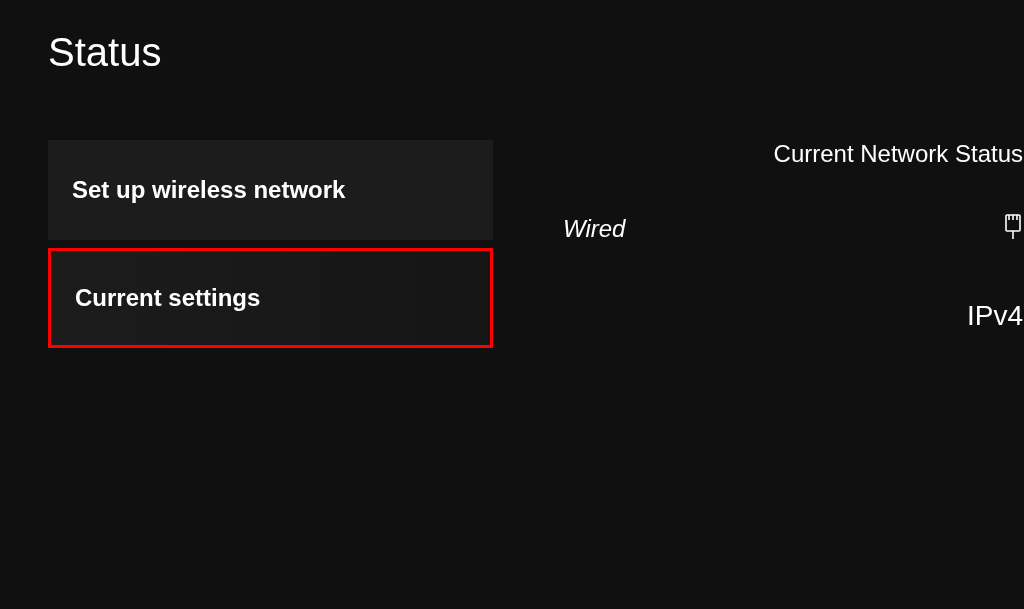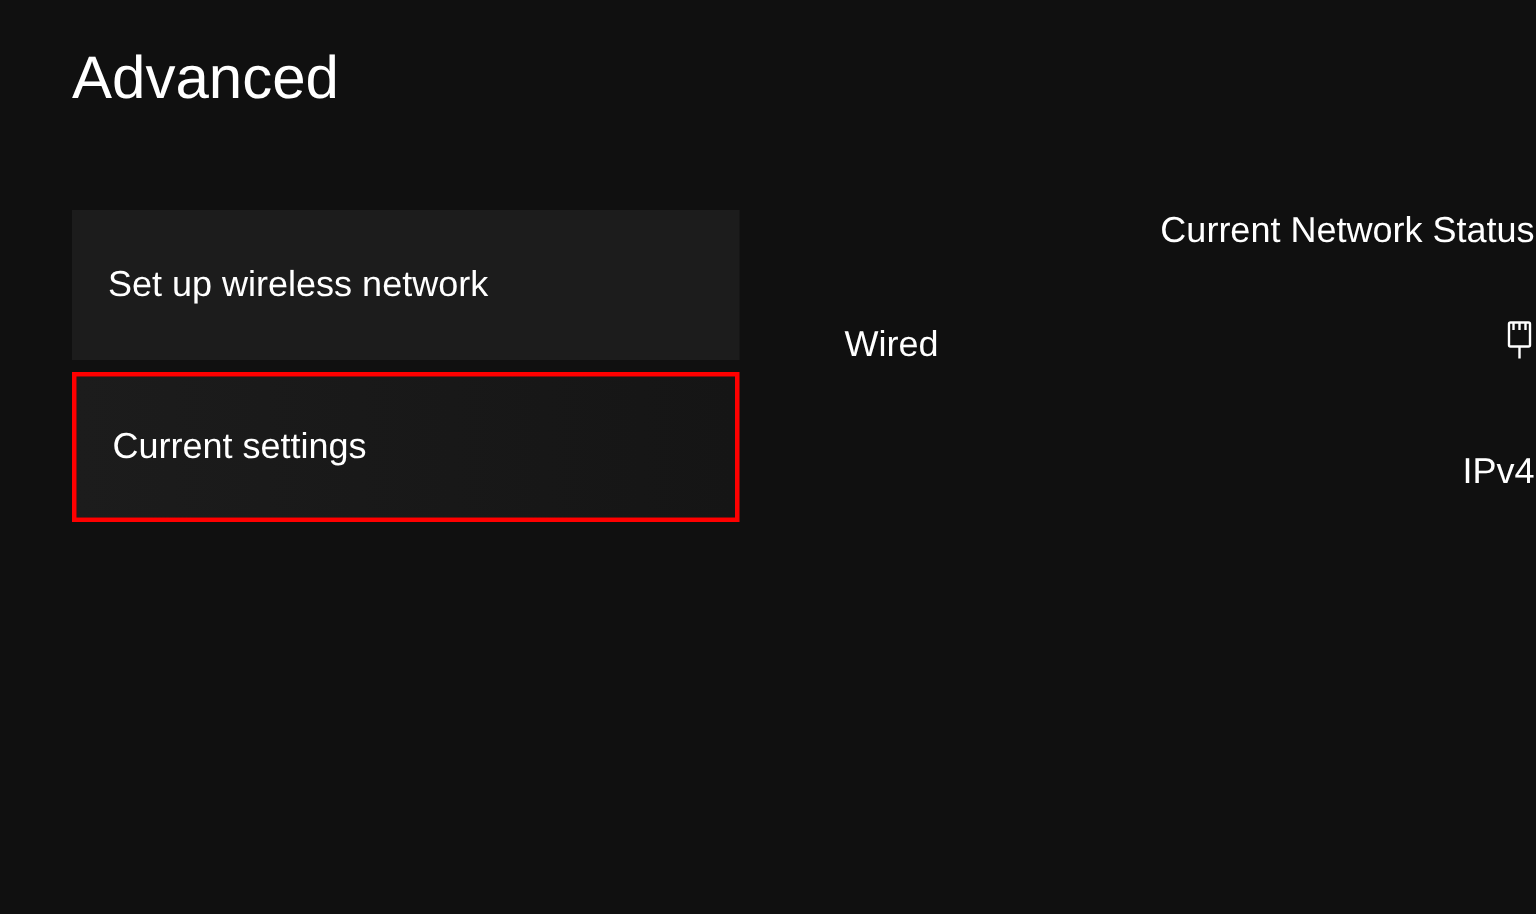--- a/index.html
+++ b/index.html
@@ -30,21 +30,21 @@
       display: flex;
       flex-direction: column;
     }
     .menu-item {
       background-color: #1c1c1c;
       height: 100px;
       display: flex;
       align-items: center;
       padding-left: 24px;
       font-size: 24px;
-      font-weight: 400;
+      font-weight: 700;
       cursor: pointer;
       margin-bottom: 8px;
       position: relative;
       text-align: right;
     }
     .menu-item.gradient {
       background: linear-gradient(to right, #1c1c1c 0%, #151515 100%);
     }
     .highlight {
       border: 3px solid #ff0000;
@@ -59,39 +59,40 @@
     .status-heading {
       font-size: 24px;
       font-weight: 300;
       margin-bottom: 45px;
     }
     .connection-row {
       display: flex;
       align-items: center;
       justify-content: space-between;
       margin-bottom: 55px;
+      font-style: italic;
     }
     .connection-type {
       font-size: 24px;
       font-weight: 300;
     }
     .wired-icon {
       width: 20px;
       height: 28px;
     }
     .status-line {
-      font-size: 24px;
+      font-size: 28px;
       font-weight: 300;
       margin-bottom: 25px;
     }
   </style>
 </head>
 <body>
 
-<h1 class="page-title">Advanced</h1>
+<h1 class="page-title">Status</h1>
 
 <div class="content">
   <div class="menu">
     <div class="menu-item">
       <span>Set up wireless network</span>
     </div>
     <div class="menu-item gradient highlight">
       <span>Current settings</span>
     </div>
   </div>

